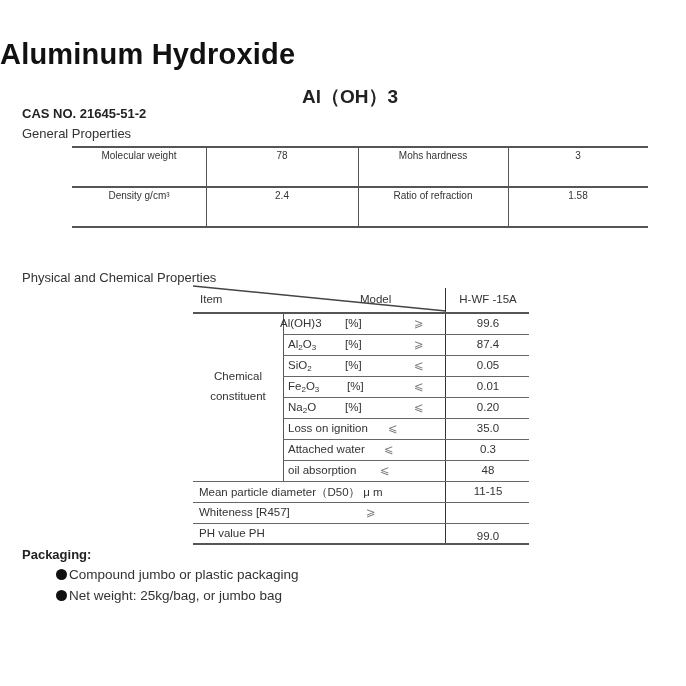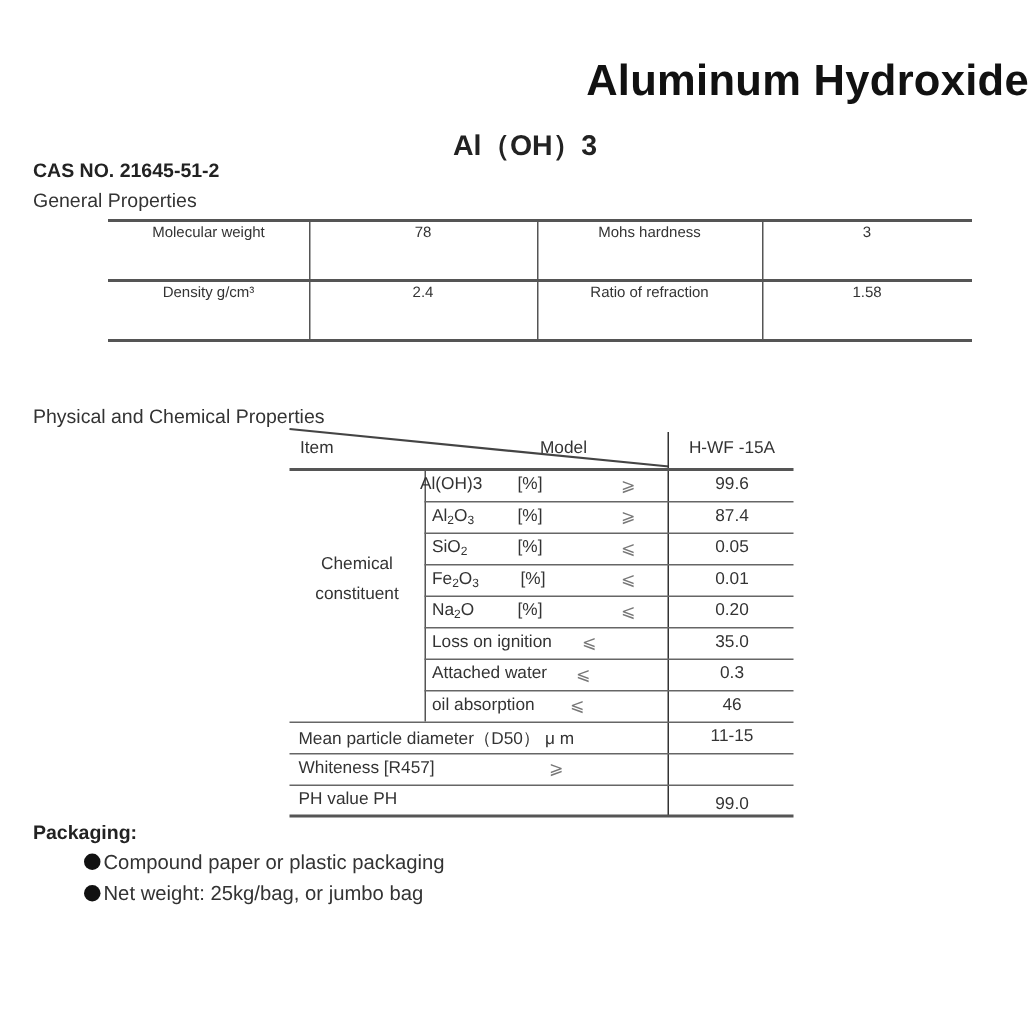--- a/index.html
+++ b/index.html
@@ -1,19 +1,19 @@
 <!DOCTYPE html>
 <html><head>
 <meta charset="utf-8">
 <style>
   html, body { margin:0; padding:0; background:#ffffff; }
   body { width:686px; height:686px; position:relative; overflow:hidden;
          font-family:"Liberation Sans", "DejaVu Sans", sans-serif; color:#2b2b2b; }
   .abs { position:absolute; }
-  .title { left:0; width:686px; top:38px; text-align:right; font-size:29px; font-weight:bold; color:#111; letter-spacing:0.2px; }
+  .title { left:0; width:686px; top:38px; text-align:left; font-size:29px; font-weight:bold; color:#111; letter-spacing:0.2px; }
   .formula { left:0; width:686px; top:84px; text-align:center; font-size:19px; font-weight:bold; color:#222; padding-left:14px; box-sizing:border-box; }
   .cas { left:22px; top:106px; font-size:13px; font-weight:bold; color:#222; }
   .gen { left:22px; top:126px; font-size:13px; color:#333; }
   .hline { position:absolute; height:0; border-top:2px solid #555; }
   .hline.thin { border-top:1px solid #666; }
   .vline { position:absolute; width:0; border-left:1px solid #555; }
   .cell { position:absolute; font-size:10px; color:#333; text-align:center; }
   .pc-title { left:22px; top:270px; font-size:13px; color:#333; }
   .t2 { font-size:11.5px; color:#333; position:absolute; white-space:nowrap; }
   .t2c { text-align:center; }
@@ -116,37 +116,37 @@
     <div class="t2 t2c" style="left:446px; width:84px; top:422px;">35.0</div>
   </div>
   <div>
     <div class="t2" style="left:288px; top:443px;">Attached water</div>
     <div class="t2" style="left:384px; top:442px; color:#777;">⩽</div>
     <div class="t2 t2c" style="left:446px; width:84px; top:443px;">0.3</div>
   </div>
   <div>
     <div class="t2" style="left:288px; top:464px;">oil absorption</div>
     <div class="t2" style="left:380px; top:463px; color:#777;">⩽</div>
-    <div class="t2 t2c" style="left:446px; width:84px; top:464px;">46</div>
+    <div class="t2 t2c" style="left:446px; width:84px; top:464px;">48</div>
   </div>
 
   <div>
     <div class="t2" style="left:199px; top:485px;">Mean particle diameter（D50） μ m</div>
     <div class="t2 t2c" style="left:446px; width:84px; top:485px;">11-15</div>
   </div>
   <div>
     <div class="t2" style="left:199px; top:506px;">Whiteness  [R457]</div>
     <div class="t2" style="left:366px; top:505px; color:#777;">⩾</div>
     <div class="t2 t2c" style="left:446px; width:84px; top:506px;margin-top:24px;">99.0</div>
   </div>
   <div>
     <div class="t2" style="left:199px; top:527px;">PH value PH</div>
     <div class="t2 t2c" style="left:446px; width:84px; top:527px;"></div>
   </div>
 </div>
 
 <div class="abs pack-title">Packaging:</div>
 <div class="abs bullet" style="top:567px;">
-  <span class="dot"></span><span>Compound paper or plastic packaging</span>
+  <span class="dot"></span><span>Compound jumbo or plastic packaging</span>
 </div>
 <div class="abs bullet" style="top:588px;">
   <span class="dot"></span><span>Net weight: 25kg/bag, or jumbo bag</span>
 </div>
 
 </body></html>

